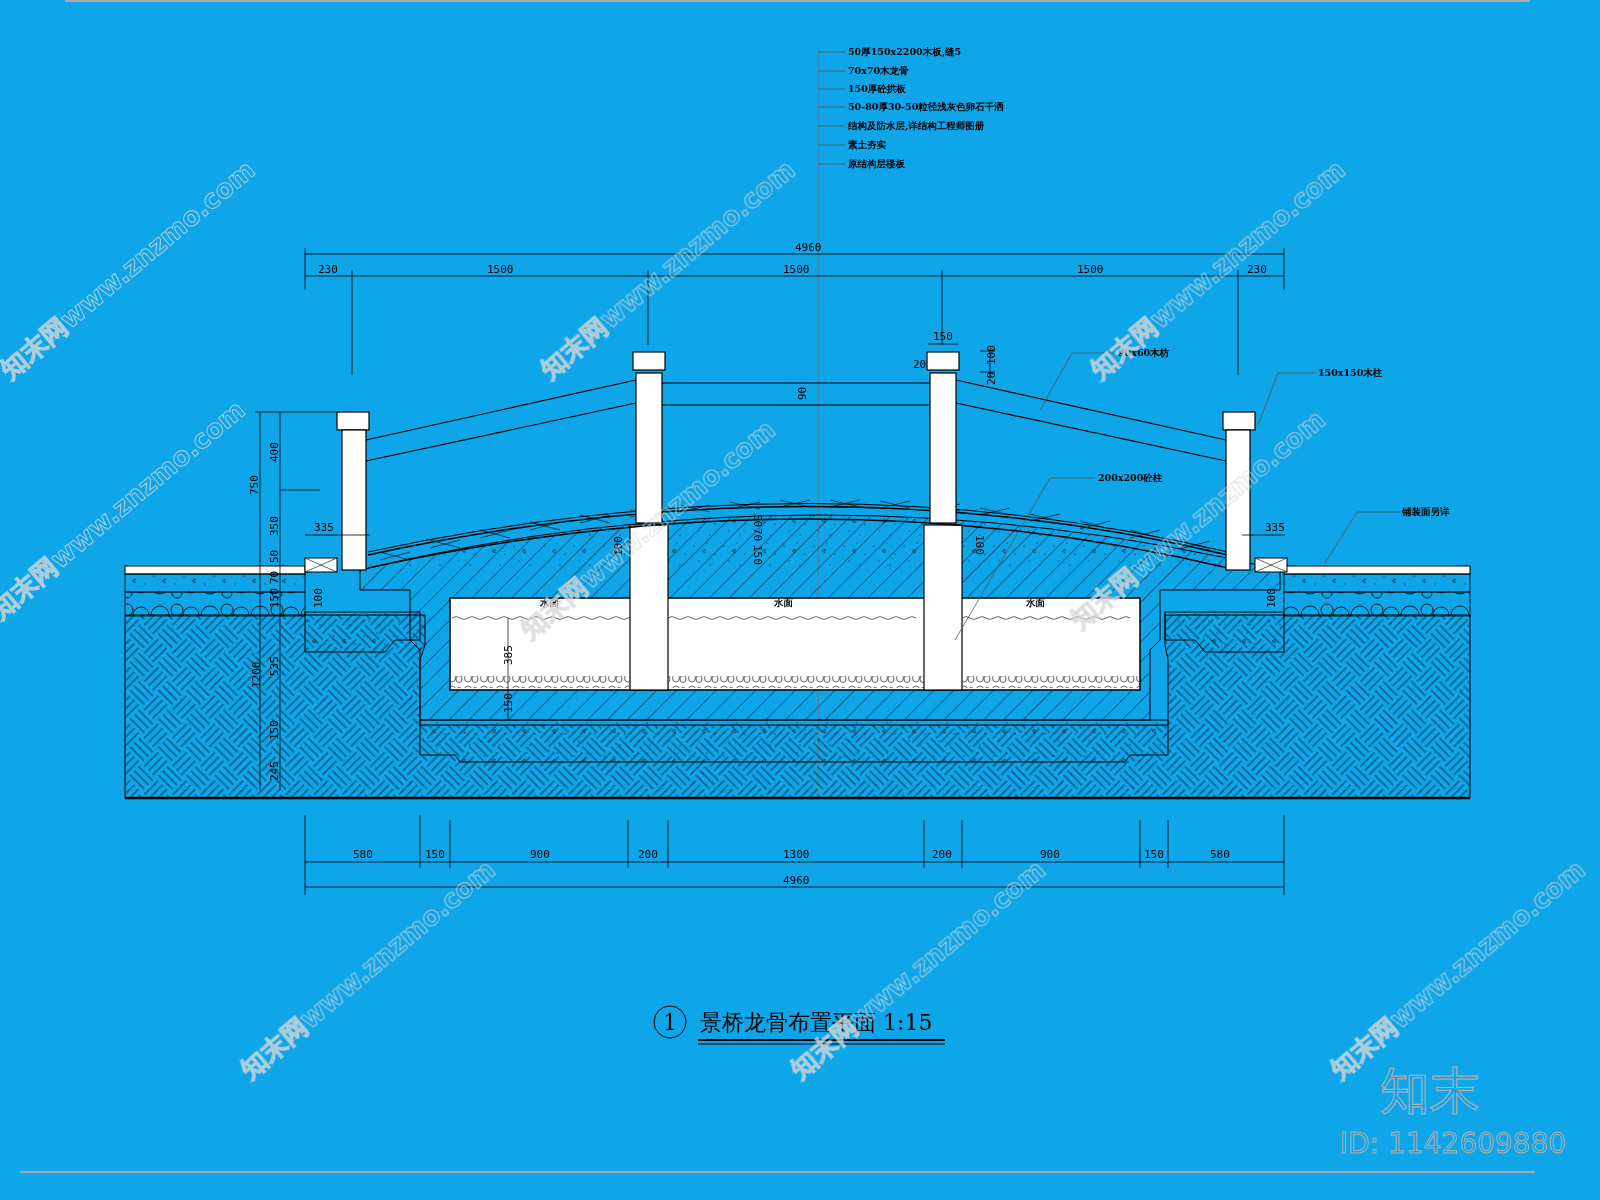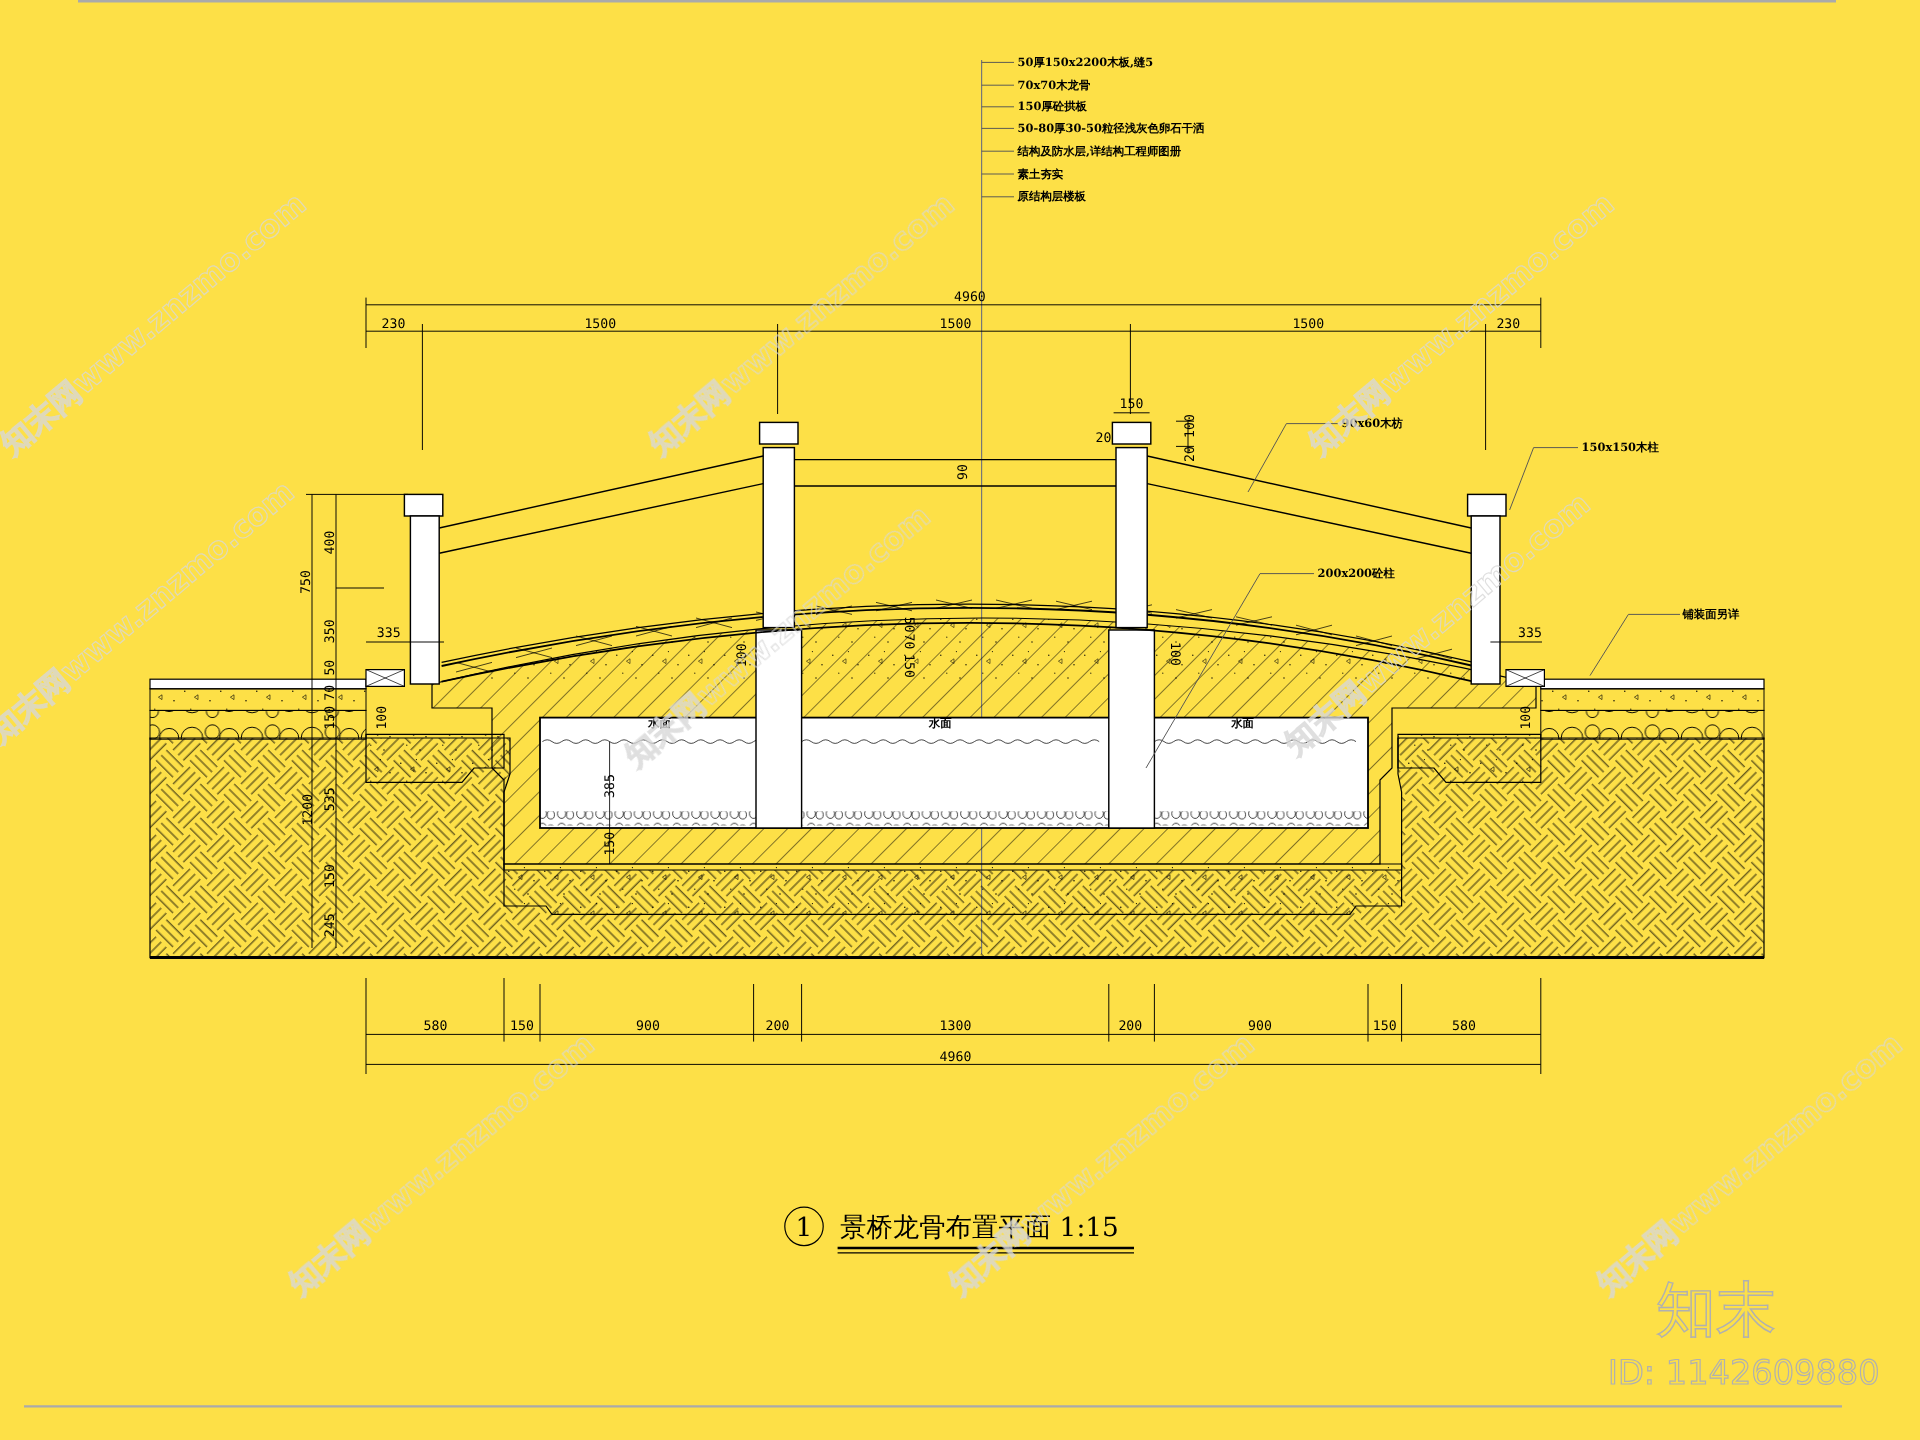--- a/index.html
+++ b/index.html
@@ -1,16 +1,16 @@
 <!DOCTYPE html>
 <html><head>
 <meta charset="utf-8">
 <style>
   html,body{margin:0;padding:0;background:#ffffff;}
-  #canvas{position:relative;width:1600px;height:1200px;background:#fde047;overflow:hidden;font-family:"DejaVu Sans",sans-serif;}
+  #canvas{position:relative;width:1600px;height:1200px;background:#0ea5e9;overflow:hidden;font-family:"DejaVu Sans",sans-serif;}
   svg{position:absolute;left:0;top:0;}
   .dimtxt{font-family:"DejaVu Sans Mono",monospace;font-size:11px;fill:#000;}
   .note{font-family:"DejaVu Serif",serif;font-size:9.5px;fill:#000;font-weight:bold;}
   .title{font-family:"DejaVu Serif",serif;font-size:22px;fill:#000;}
   .wm{font-family:"DejaVu Sans",sans-serif;font-size:26px;font-weight:bold;fill:none;stroke:#d8d8d8;stroke-width:1;}
   .wmid{font-family:"DejaVu Sans",sans-serif;font-size:28px;fill:none;stroke:#b0b0b0;stroke-width:1;}
   .wmlogo{font-family:"DejaVu Sans",sans-serif;font-size:50px;fill:none;stroke:#b0b0b0;stroke-width:1.2;}
 </style>
 </head>
 <body>

